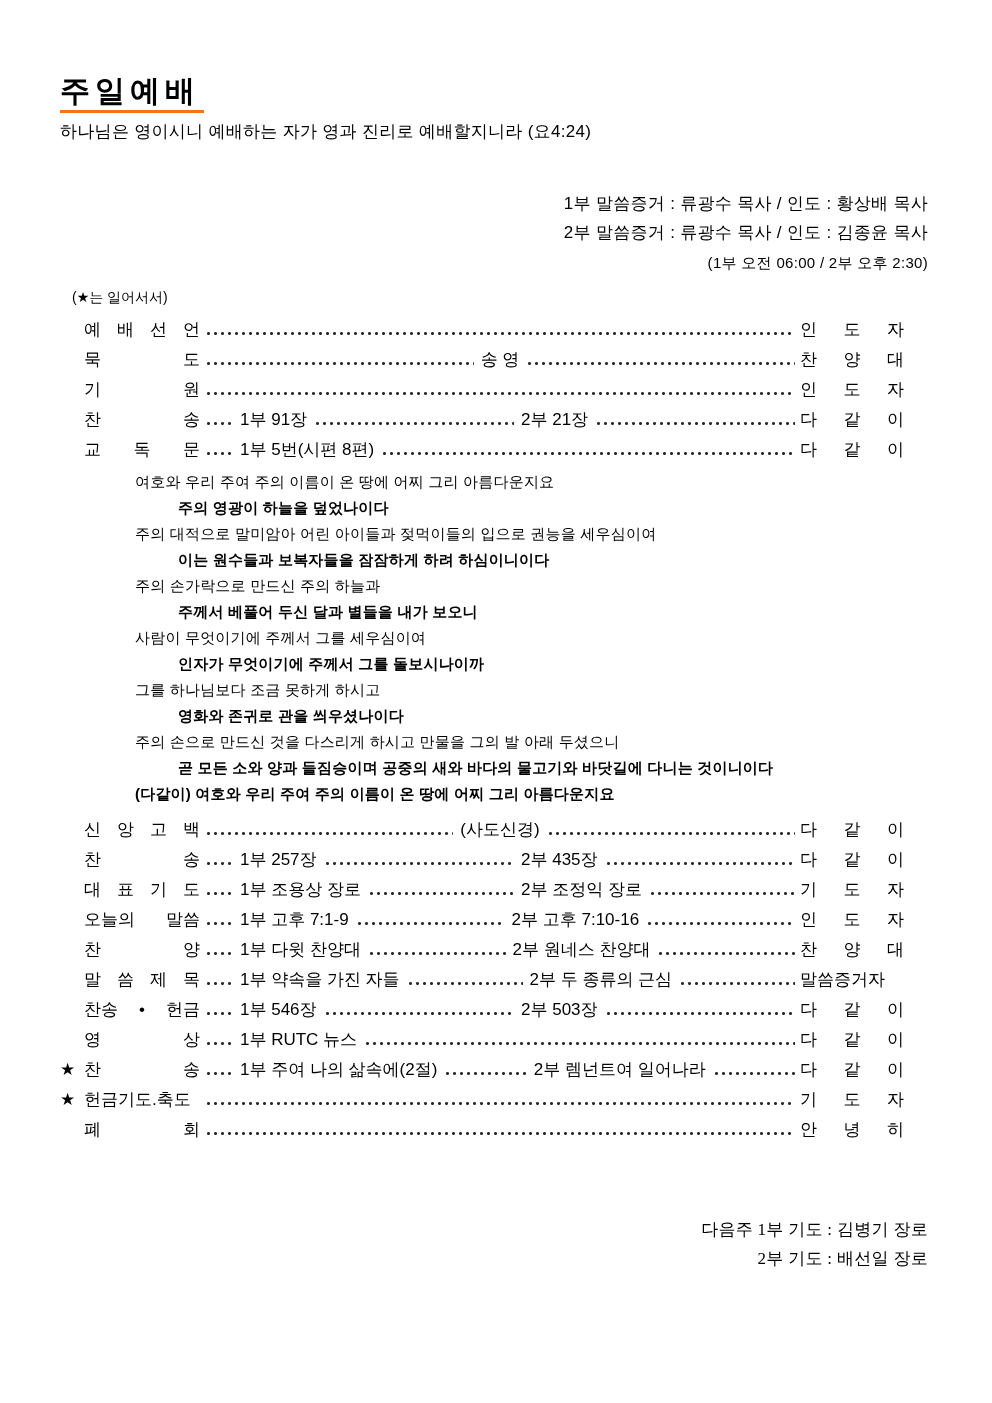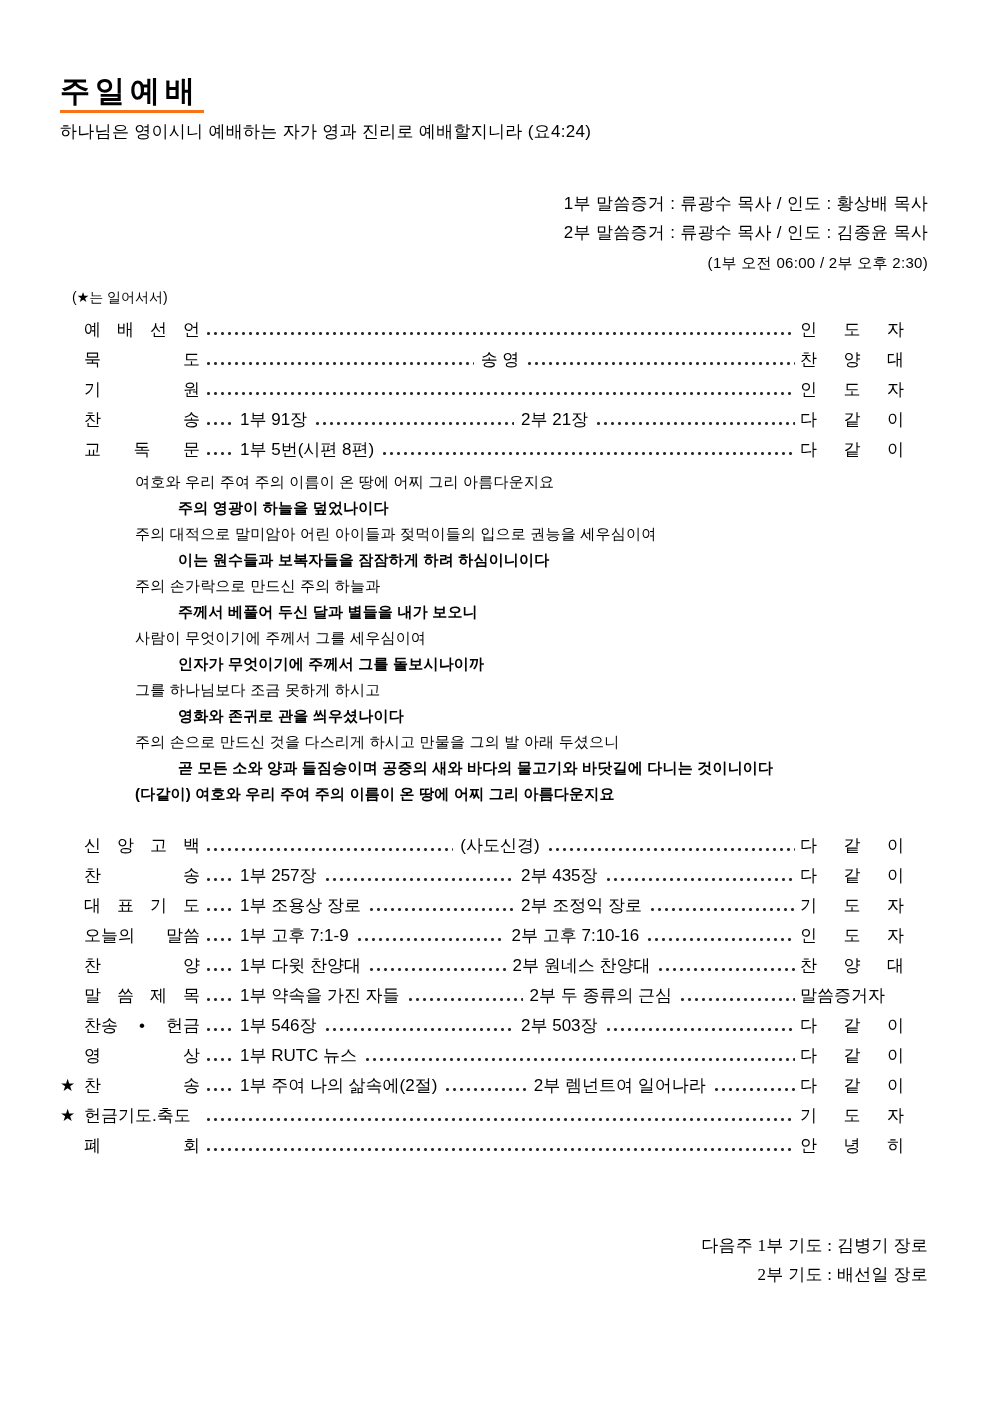--- a/index.html
+++ b/index.html
@@ -9,21 +9,21 @@
   .title{display:inline-block;font-size:30px;font-weight:bold;letter-spacing:5px;
          border-bottom:3px solid #f97316;margin:0;padding:0 4px 1px 0;line-height:1.15;}
   .subtitle{font-size:17px;margin-top:7px;letter-spacing:.3px;}
 
   .service-info{margin-top:46px;text-align:right;font-size:17px;line-height:29px;letter-spacing:.3px;}
   .service-info .times{font-size:15px;margin-top:3px;line-height:25px;}
 
   .stand-note{margin-top:10px;font-size:14px;padding-left:12px;line-height:24px;}
 
   .order{margin-top:6px;}
-  .order2{margin-top:24px;}
+  .order2{margin-top:8px;}
   .row{display:flex;align-items:baseline;font-size:17px;line-height:30px;padding-right:24px;}
   .star{flex:0 0 24px;white-space:pre;}
   .lbl{flex:0 0 116px;text-align:justify;text-align-last:justify;}
   .part{white-space:nowrap;padding:0 2px;}
   .rlbl{flex:0 0 104px;text-align:justify;text-align-last:justify;white-space:nowrap;}
   .dots,.predots{height:5px;align-self:center;margin:0 5px;transform:translateY(4px);
     background-image:radial-gradient(circle,#2b2b2b 1.3px,rgba(0,0,0,0) 1.6px);
     background-size:7px 5px;background-repeat:repeat-x;background-position:0 50%;}
   .dots{flex:1 1 20px;}
   .predots{flex:0 0 28px;}

